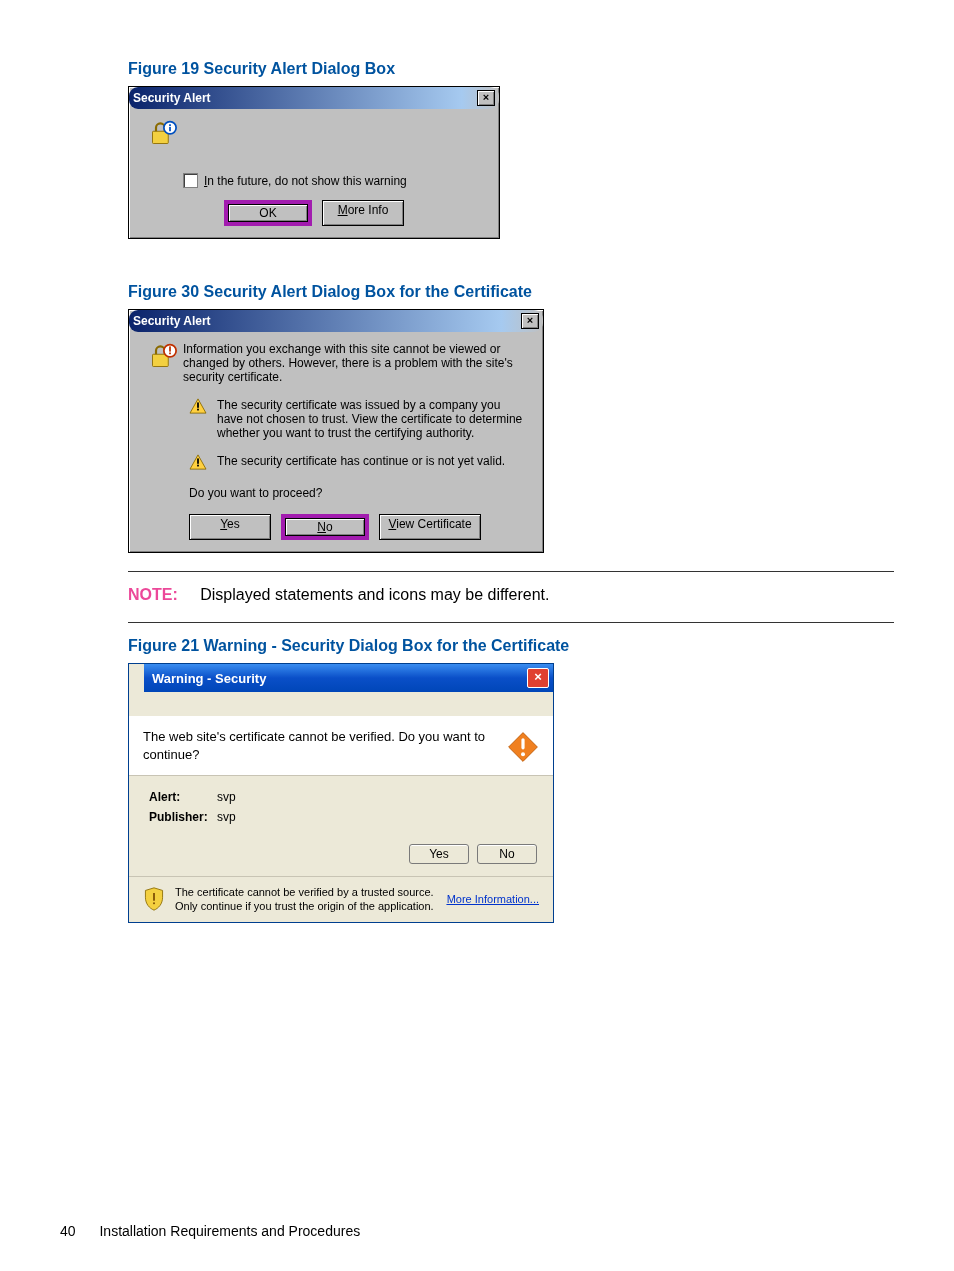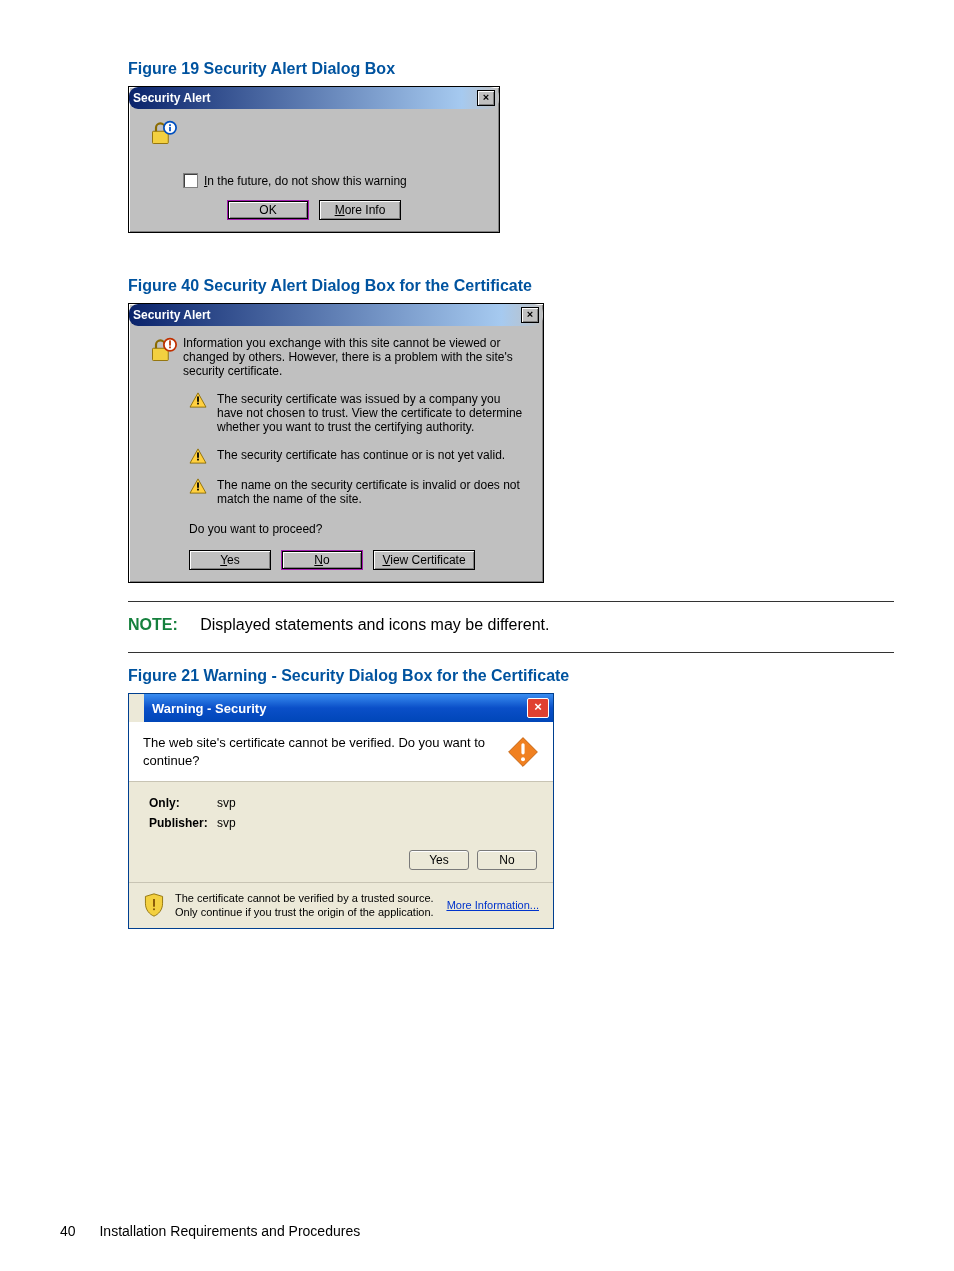--- a/index.html
+++ b/index.html
@@ -29,21 +29,21 @@
   .hr {
     border: none;
     border-top: 1px solid #333;
     margin: 18px 0 14px 0;
   }
   .note-line {
     font-size: 16px;
     margin: 0 0 8px 0;
   }
   .note-label {
-    color: #15803d;
+    color: #ec4899;
     font-weight: bold;
     margin-right: 18px;
   }
   .footer {
     position: absolute;
     bottom: 32px;
     left: 60px;
     font-size: 14px;
   }
   .footer .pg {
@@ -138,21 +138,21 @@
   .win-btn {
     background: #c0c0c0;
     border: 1px solid #000;
     box-shadow: inset 1px 1px 0 #fff, inset -1px -1px 0 #808080;
     padding: 2px 0;
     width: 80px;
     text-align: center;
     font-size: 12px;
   }
   .win-btn.default {
-    border: 1px solid #a21caf;
+    border: 4px solid #a21caf;
     box-shadow: 0 0 0 1px #000 inset, inset 2px 2px 0 #fff, inset -2px -2px 0 #808080;
   }
   .win-btn.wide {
     width: 100px;
   }
   .indent-items {
     margin-left: 46px;
   }
   .item-row {
     display: flex;
@@ -196,22 +196,23 @@
     color: #fff;
     text-align: center;
     line-height: 15px;
     font-weight: bold;
     font-size: 13px;
   }
   .xp-top {
     background: #fff;
     padding: 12px 14px;
     display: flex;
-    align-items: center;
+    align-items: flex-end;
     border-bottom: 1px solid #c8c4b4;
+    margin-top: 24px;
   }
   .xp-top .msg {
     flex: 1;
     font-size: 13px;
     line-height: 1.35;
   }
   .diamond {
     width: 32px;
     height: 32px;
     margin-left: 10px;
@@ -299,21 +300,21 @@
         <span><span class="und">I</span>n the future, do not show this warning</span>
       </div>
       <div class="btn-row">
         <div class="win-btn default">OK</div>
         <div class="win-btn"><span class="und">M</span>ore Info</div>
 
       </div>
     </div>
   </div>
 
-  <p class="fig-caption section-gap">Figure 40 Security Alert Dialog Box for the Certificate</p>
+  <p class="fig-caption section-gap">Figure 30 Security Alert Dialog Box for the Certificate</p>
 
   <div class="win-dialog d2">
     <div class="titlebar">
       <span>Security Alert</span>
       <div class="close-x">×</div>
     </div>
     <div class="dlg-body">
       <div class="row">
         <div class="icon-col">
           <svg class="lock-icon" viewBox="0 0 32 32">
@@ -339,28 +340,20 @@
           <div>The security certificate was issued by a company you have not chosen to trust. View the certificate to determine whether you want to trust the certifying authority.</div>
         </div>
         <div class="item-row">
           <svg class="warn-tri" viewBox="0 0 20 18">
             <polygon points="10,1 19,17 1,17" fill="#ffd040" stroke="#8a6a00"></polygon>
             <rect x="9" y="5" width="2" height="6" fill="#000"></rect>
             <rect x="9" y="12" width="2" height="2" fill="#000"></rect>
           </svg>
           <div>The security certificate has continue or is not yet valid.</div>
         </div>
-        <div class="item-row">
-          <svg class="warn-tri" viewBox="0 0 20 18">
-            <polygon points="10,1 19,17 1,17" fill="#ffd040" stroke="#8a6a00"></polygon>
-            <rect x="9" y="5" width="2" height="6" fill="#000"></rect>
-            <rect x="9" y="12" width="2" height="2" fill="#000"></rect>
-          </svg>
-          <div>The name on the security certificate is invalid or does not match the name of the site.</div>
-        </div>
       </div>
 
       <div class="proceed">Do you want to proceed?</div>
 
       <div class="btn-row" style="margin-left:46px; justify-content:flex-start;">
         <div class="win-btn"><span class="und">Y</span>es</div>
         <div class="win-btn default"><span class="und">N</span>o</div>
         <div class="win-btn wide"><span class="und">V</span>iew Certificate</div>
 
       </div>
@@ -384,21 +377,21 @@
     <div class="xp-top">
       <div class="msg">The web site's certificate cannot be verified.  Do you want to continue?</div>
       <svg class="diamond" viewBox="0 0 40 40">
         <polygon points="20,2 38,20 20,38 2,20" fill="#f08020" stroke="#b85400"></polygon>
         <rect x="18" y="9" width="4" height="14" rx="2" fill="#fff"></rect>
         <circle cx="20" cy="29" r="2.5" fill="#fff"></circle>
       </svg>
     </div>
     <div class="xp-mid">
       <div class="kv">
-        <div class="k">Only:</div>
+        <div class="k">Alert:</div>
         <div>svp</div>
       </div>
       <div class="kv">
         <div class="k">Publisher:</div>
         <div>svp</div>
       </div>
     </div>
     <div class="xp-btn-row">
       <div class="xp-btn">Yes</div>
       <div class="xp-btn">No</div>

